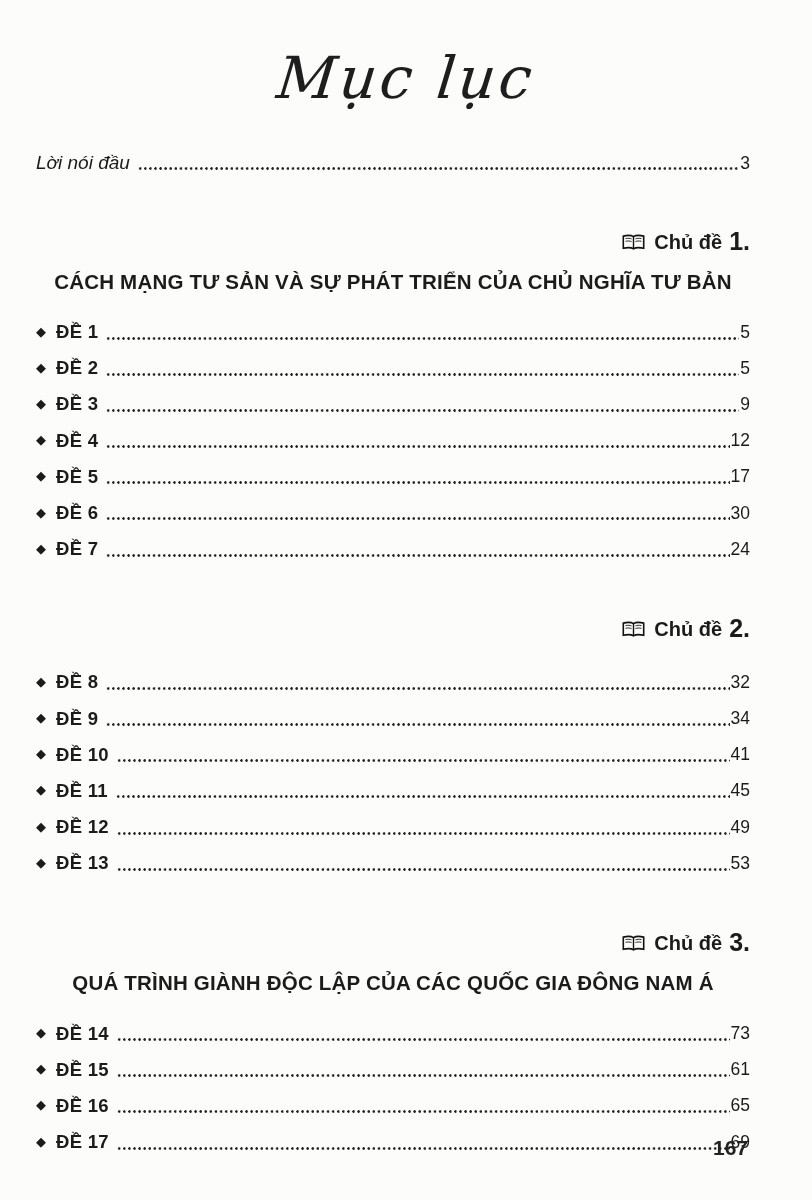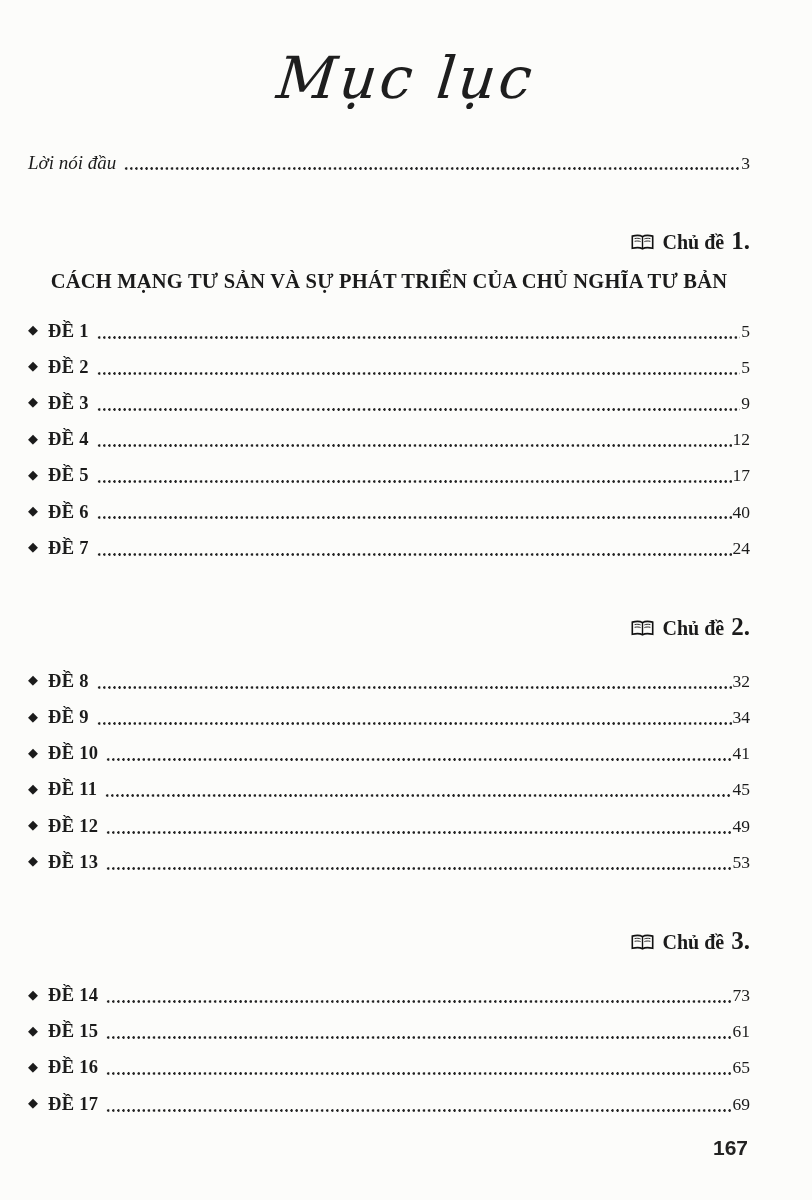--- a/index.html
+++ b/index.html
@@ -14,21 +14,21 @@
     margin-top:36px;
     text-align:center;
     font-family:"DejaVu Serif","Liberation Serif",serif;
     font-style:italic;
     font-size:58px;
     letter-spacing:3px;
     color:#1e1e1e;
     transform:skewX(-6deg);
     height:84px; line-height:84px;
   }
-  .content { padding:0 62px 0 28px;font-family:Liberation Serif, serif; }
+  .content { padding:0 62px 0 36px; }
 
   .preface-row {
     display:flex; align-items:center;
     margin-top:26px; height:34px;
     font-style:italic; font-size:19px;
   }
   .preface-label { white-space:nowrap; }
   .preface-page { font-style:normal; font-size:17.5px; }
 
   .leader {
@@ -120,21 +120,21 @@
         <div class="entry-row">
           <span class="bullet">◆</span>
           <span class="entry-label">ĐỀ 5</span>
           <span class="leader"></span>
           <span class="entry-page">17</span>
         </div>
         <div class="entry-row">
           <span class="bullet">◆</span>
           <span class="entry-label">ĐỀ 6</span>
           <span class="leader"></span>
-          <span class="entry-page">40</span>
+          <span class="entry-page">30</span>
         </div>
         <div class="entry-row">
           <span class="bullet">◆</span>
           <span class="entry-label">ĐỀ 7</span>
           <span class="leader"></span>
           <span class="entry-page">24</span>
         </div>
       </div>
     </div>
 
@@ -195,20 +195,21 @@
         <span class="book-icon">
           <svg width="23" height="17" viewBox="0 0 23 17" aria-hidden="true">
             <path d="M11.5 2.6 C9.2 1.2 5.4 1.1 1.3 2.1 L1.3 14.3 C5.4 13.3 9.2 13.4 11.5 14.8 C13.8 13.4 17.6 13.3 21.7 14.3 L21.7 2.1 C17.6 1.1 13.8 1.2 11.5 2.6 Z" fill="none" stroke="#111" stroke-width="1.6"></path>
             <path d="M11.5 2.6 L11.5 14.8" stroke="#111" stroke-width="1.4" fill="none"></path>
             <path d="M3.6 4.6 C6 4.1 8 4.2 9.6 4.9 M3.6 7.3 C6 6.8 8 6.9 9.6 7.6 M13.4 4.9 C15 4.2 17 4.1 19.4 4.6 M13.4 7.6 C15 6.9 17 6.8 19.4 7.3" stroke="#111" stroke-width="0.9" fill="none"></path>
           </svg>
         </span>
         <span class="chapter-label">Chủ đề</span>
         <span class="chapter-num">3.</span>
       </div>
+      <div class="section-title">QUÁ TRÌNH GIÀNH ĐỘC LẬP CỦA CÁC QUỐC GIA ĐÔNG NAM Á</div>
       <div class="entries">
         <div class="entry-row">
           <span class="bullet">◆</span>
           <span class="entry-label">ĐỀ 14</span>
           <span class="leader"></span>
           <span class="entry-page">73</span>
         </div>
         <div class="entry-row">
           <span class="bullet">◆</span>
           <span class="entry-label">ĐỀ 15</span>

